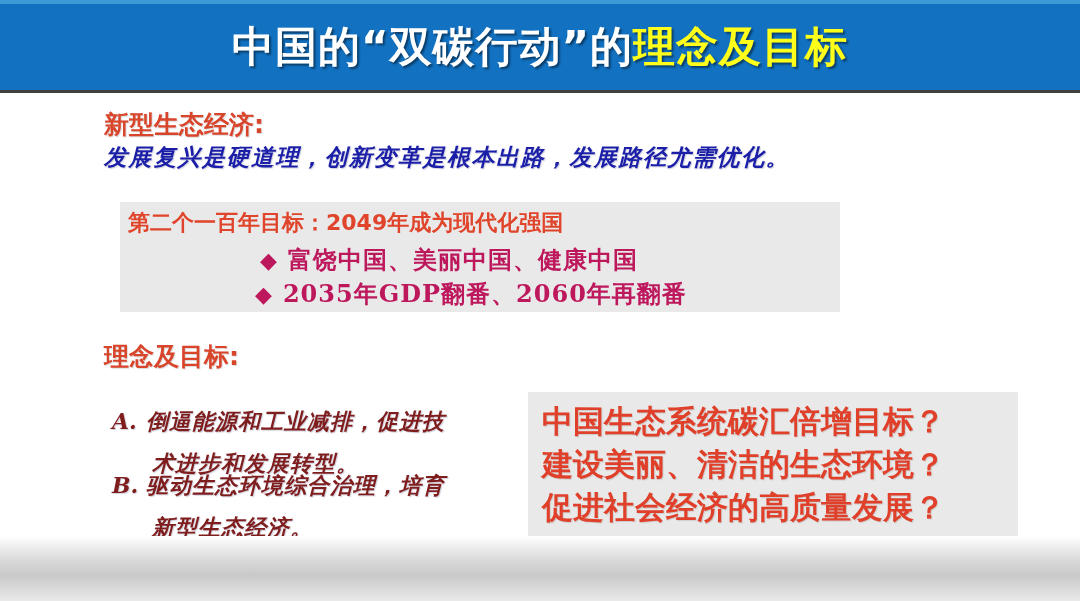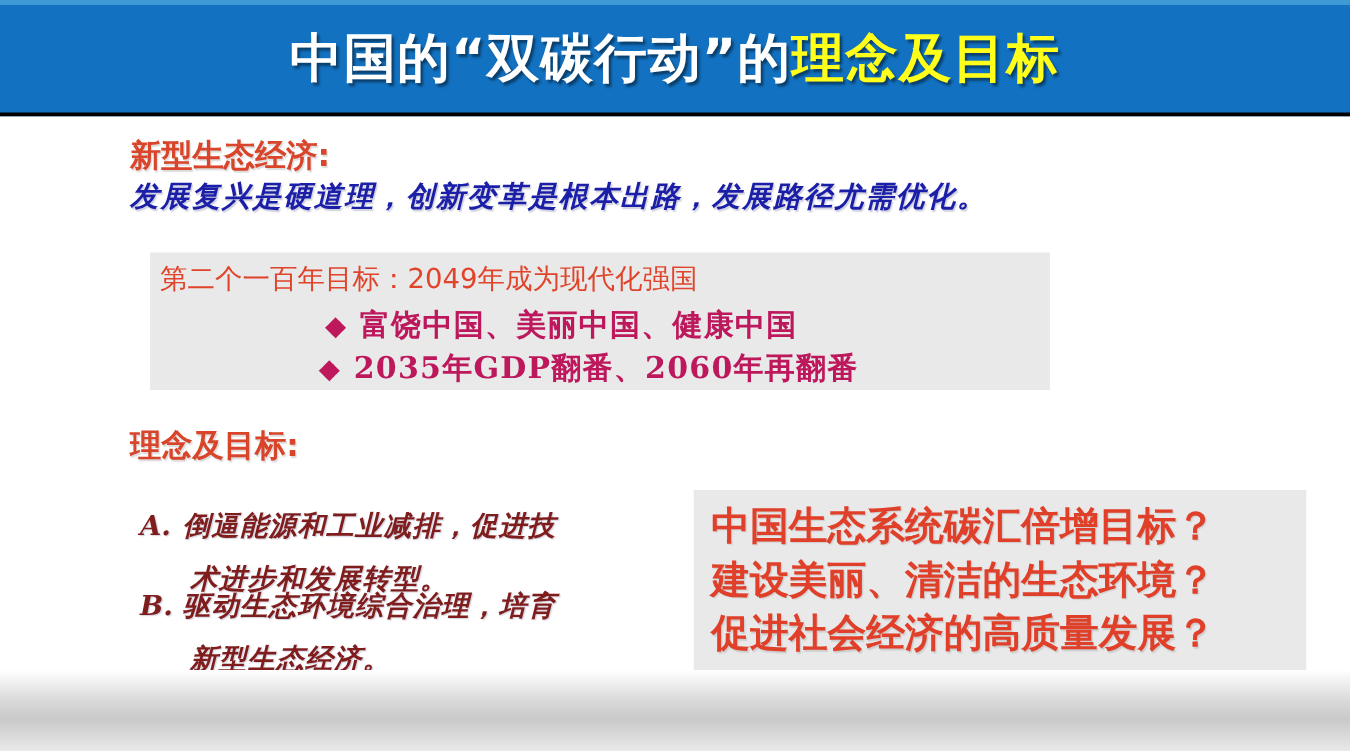--- a/index.html
+++ b/index.html
@@ -20,21 +20,21 @@
 
   
   .header-bar {
     position: absolute;
     left: 0;
     top: 0;
     width: 1080px;
     height: 93px;
     background: #1271c0;
     border-top: 4px solid #3e9ad4;
-    border-bottom: 3px solid #000000;
+    border-bottom: 3px solid #404040;
     box-sizing: border-box;
     display: flex;
     align-items: center;
     justify-content: center;
   }
   .header-title {
     font-family: "DejaVu Sans", "Liberation Sans", sans-serif;
     font-size: 42px;
     font-weight: bold;
     letter-spacing: 1px;
@@ -90,21 +90,21 @@
     width: 720px;
     height: 110px;
     background: #e9e9e9;
   }
   .goal-title {
     position: absolute;
     left: 8px;
     top: 6px;
     font-family: "DejaVu Sans", "Liberation Sans", sans-serif;
     font-size: 22px;
-    font-weight: normal;
+    font-weight: bold;
     color: #e0452c;
     white-space: nowrap;
   }
   .goal-bullet {
     position: absolute;
     left: 140px;
     font-family: "DejaVu Serif", "Liberation Serif", serif;
     font-size: 24px;
     font-weight: bold;
     color: #be185d;
@@ -146,21 +146,21 @@
   }
   .macro-item .cont {
     display: block;
     padding-left: 40px;
     letter-spacing: 1px;
   }
 
   
   .red-panel {
     position: absolute;
-    left: 555px;
+    left: 528px;
     top: 392px;
     width: 490px;
     height: 144px;
     background: #e9e9e9;
     padding: 8px 0 0 14px;
     box-sizing: border-box;
   }
   .red-line {
     font-family: "DejaVu Sans", "Liberation Sans", sans-serif;
     font-size: 31px;

